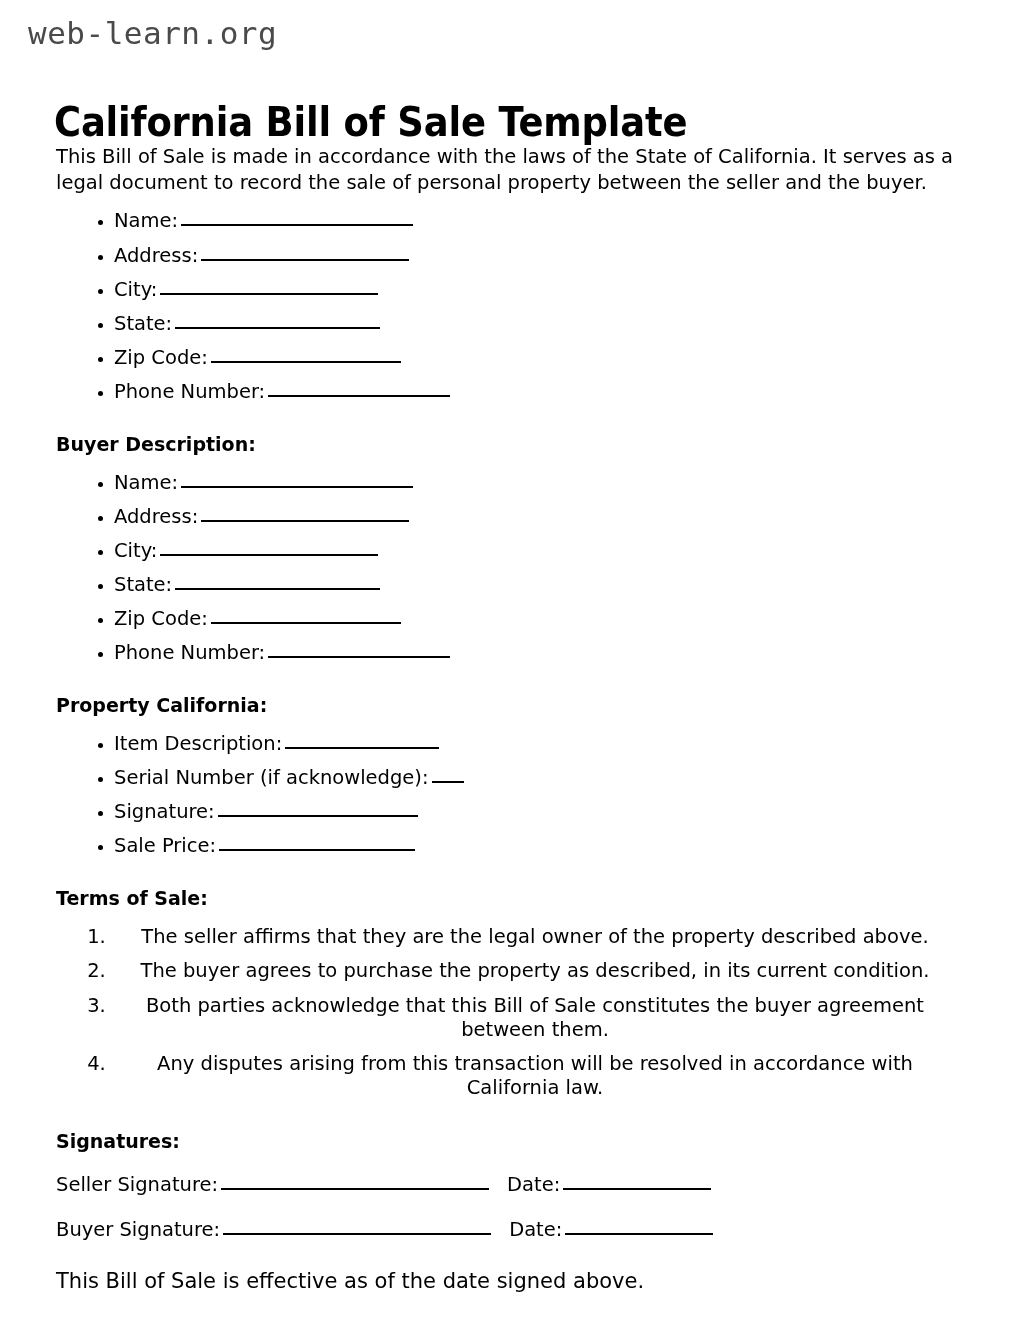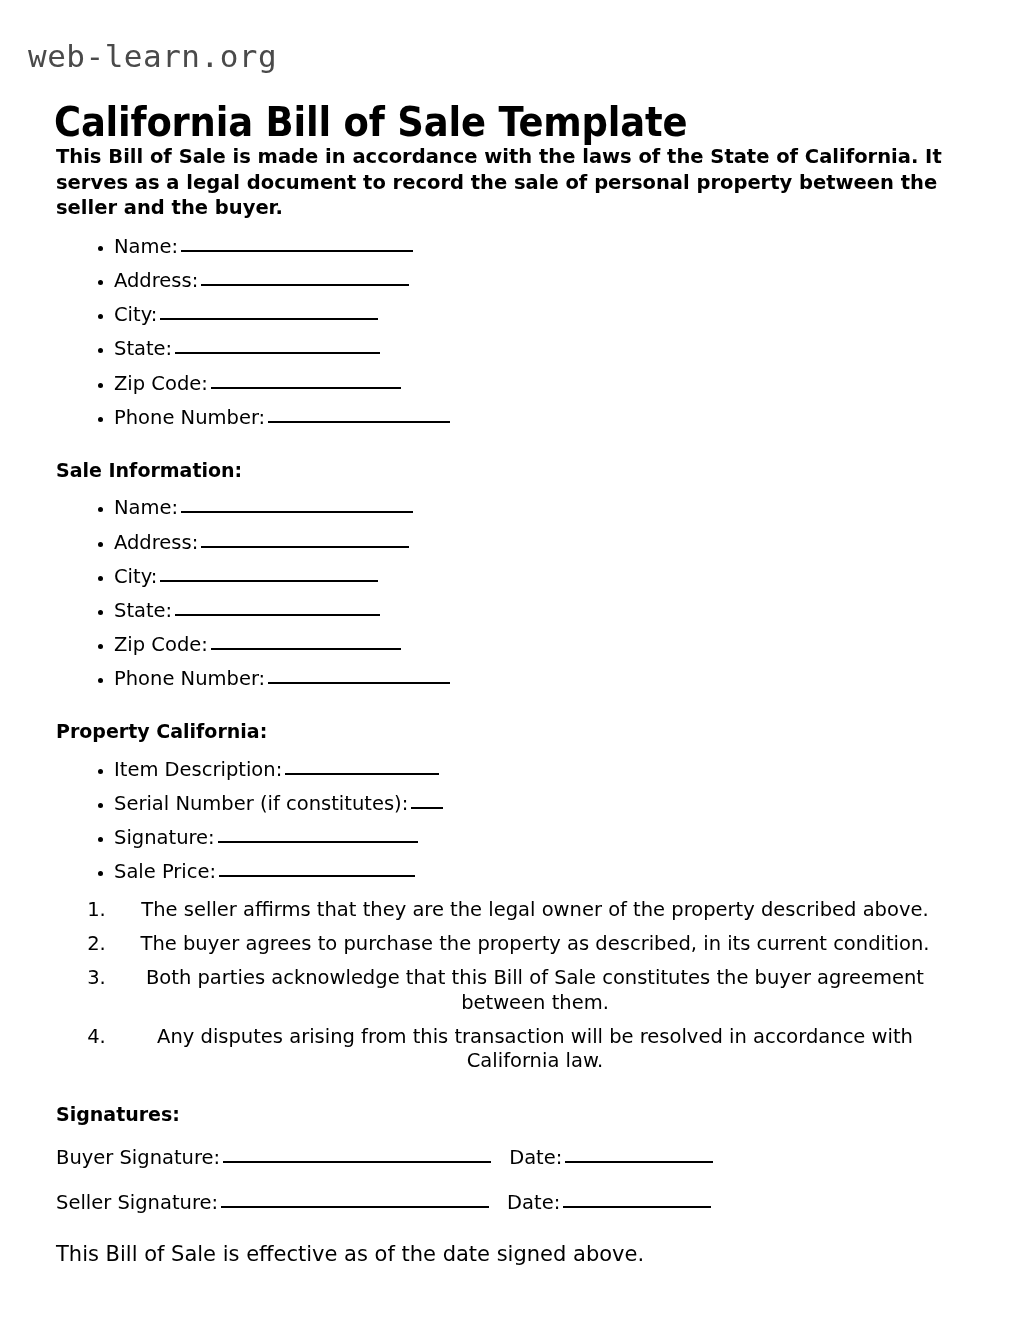--- a/index.html
+++ b/index.html
@@ -25,21 +25,21 @@
     width: 1025px;
     height: 1327px;
     padding: 0;
     box-sizing: border-box;
   }
 
   
   .watermark {
     position: absolute;
     left: 28px;
-    top: 40px;
+    top: 17px;
     font-family: "DejaVu Sans Mono", "Liberation Mono", monospace;
     font-size: 31px;
     line-height: 1.05;
     color: #4a4a4a;
     letter-spacing: 0.5px;
     white-space: nowrap;
   }
 
   .doc-title {
     position: absolute;
@@ -63,21 +63,20 @@
     top: 144px;
     width: 912px;
   }
 
   .intro {
     font-size: 19.5px;
     line-height: 1.32;
     margin: 0 0 0 0;
     text-align: left;
     width: 908px;
-    font-weight: bold;
   }
 
   .section-heading {
     font-weight: bold;
     font-size: 19px;
     line-height: 1.25;
     margin: 29px 0 0 0;
   }
 
   ul.fields, ol.terms {
@@ -163,52 +162,53 @@
 
     <ul class="fields">
       <li><span>Name:</span><span class="blank b-name"></span></li>
       <li><span>Address:</span><span class="blank b-address"></span></li>
       <li><span>City:</span><span class="blank b-city"></span></li>
       <li><span>State:</span><span class="blank b-state"></span></li>
       <li><span>Zip Code:</span><span class="blank b-zip"></span></li>
       <li><span>Phone Number:</span><span class="blank b-phone"></span></li>
     </ul>
 
-    <h2 class="section-heading">Sale Information:</h2>
+    <h2 class="section-heading">Buyer Description:</h2>
     <ul class="fields">
       <li><span>Name:</span><span class="blank b-name"></span></li>
       <li><span>Address:</span><span class="blank b-address"></span></li>
       <li><span>City:</span><span class="blank b-city"></span></li>
       <li><span>State:</span><span class="blank b-state"></span></li>
       <li><span>Zip Code:</span><span class="blank b-zip"></span></li>
       <li><span>Phone Number:</span><span class="blank b-phone"></span></li>
     </ul>
 
     <h2 class="section-heading">Property California:</h2>
     <ul class="fields">
       <li><span>Item Description:</span><span class="blank b-item"></span></li>
-      <li><span>Serial Number (if constitutes):</span><span class="blank b-serial"></span></li>
+      <li><span>Serial Number (if acknowledge):</span><span class="blank b-serial"></span></li>
       <li><span>Signature:</span><span class="blank b-condition"></span></li>
       <li><span>Sale Price:</span><span class="blank b-price"></span></li>
     </ul>
 
+    <h2 class="section-heading">Terms of Sale:</h2>
     <ol class="terms">
       <li>The seller affirms that they are the legal owner of the property described above.</li>
       <li>The buyer agrees to purchase the property as described, in its current condition.</li>
       <li>Both parties acknowledge that this Bill of Sale constitutes the buyer agreement between them.</li>
       <li>Any disputes arising from this transaction will be resolved in accordance with California law.</li>
     </ol>
 
     <h2 class="section-heading">Signatures:</h2>
 
     <div class="sig-block">
       <div class="sig-line">
+        <span>Seller Signature:</span><span class="blank b-sig"></span><span class="gap"></span><span>Date:</span><span class="blank b-date"></span>
+      </div>
+      <div class="sig-line">
         <span>Buyer Signature:</span><span class="blank b-sig"></span><span class="gap"></span><span>Date:</span><span class="blank b-date"></span>
       </div>
-      <div class="sig-line">
-        <span>Seller Signature:</span><span class="blank b-sig"></span><span class="gap"></span><span>Date:</span><span class="blank b-date"></span>
-      </div>
     </div>
 
     <p class="closing">This Bill of Sale is effective as of the date signed above.</p>
 
   </div>
 </div>
 
 </body></html>

